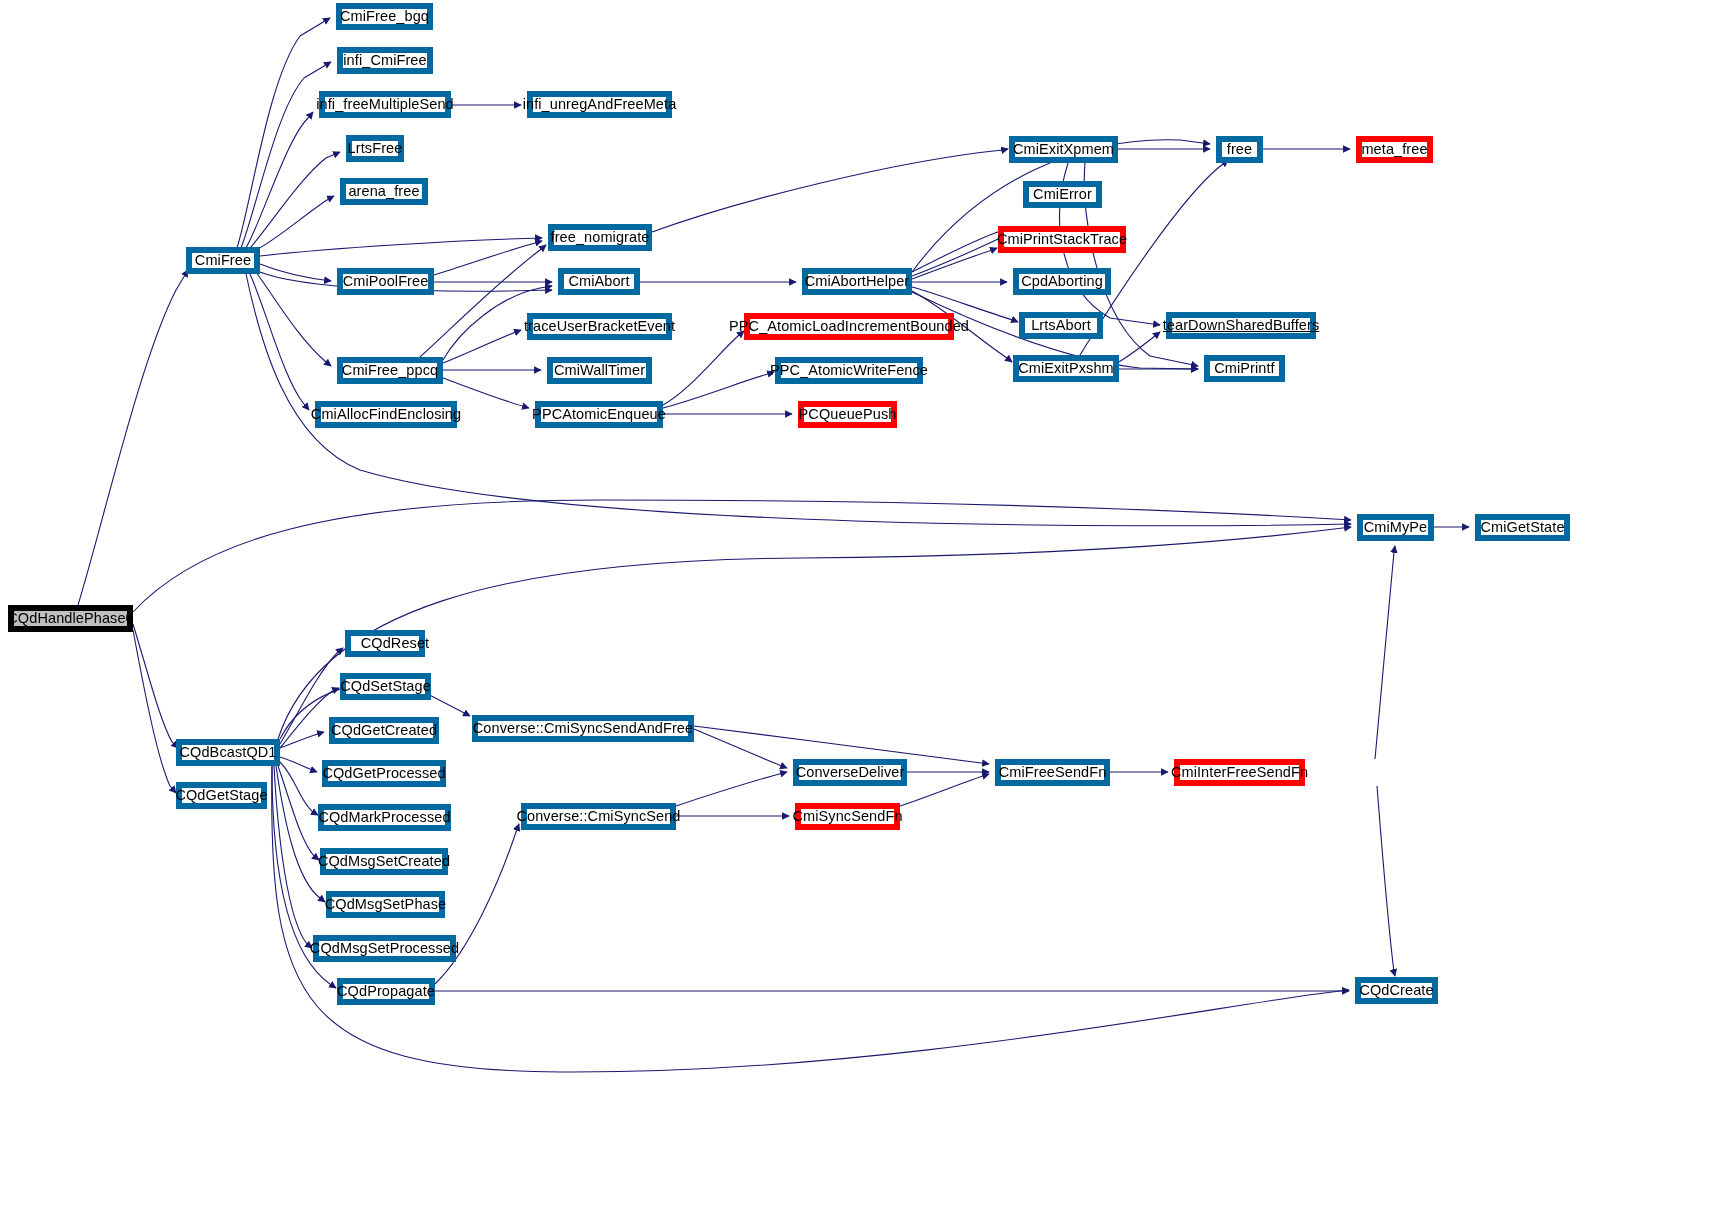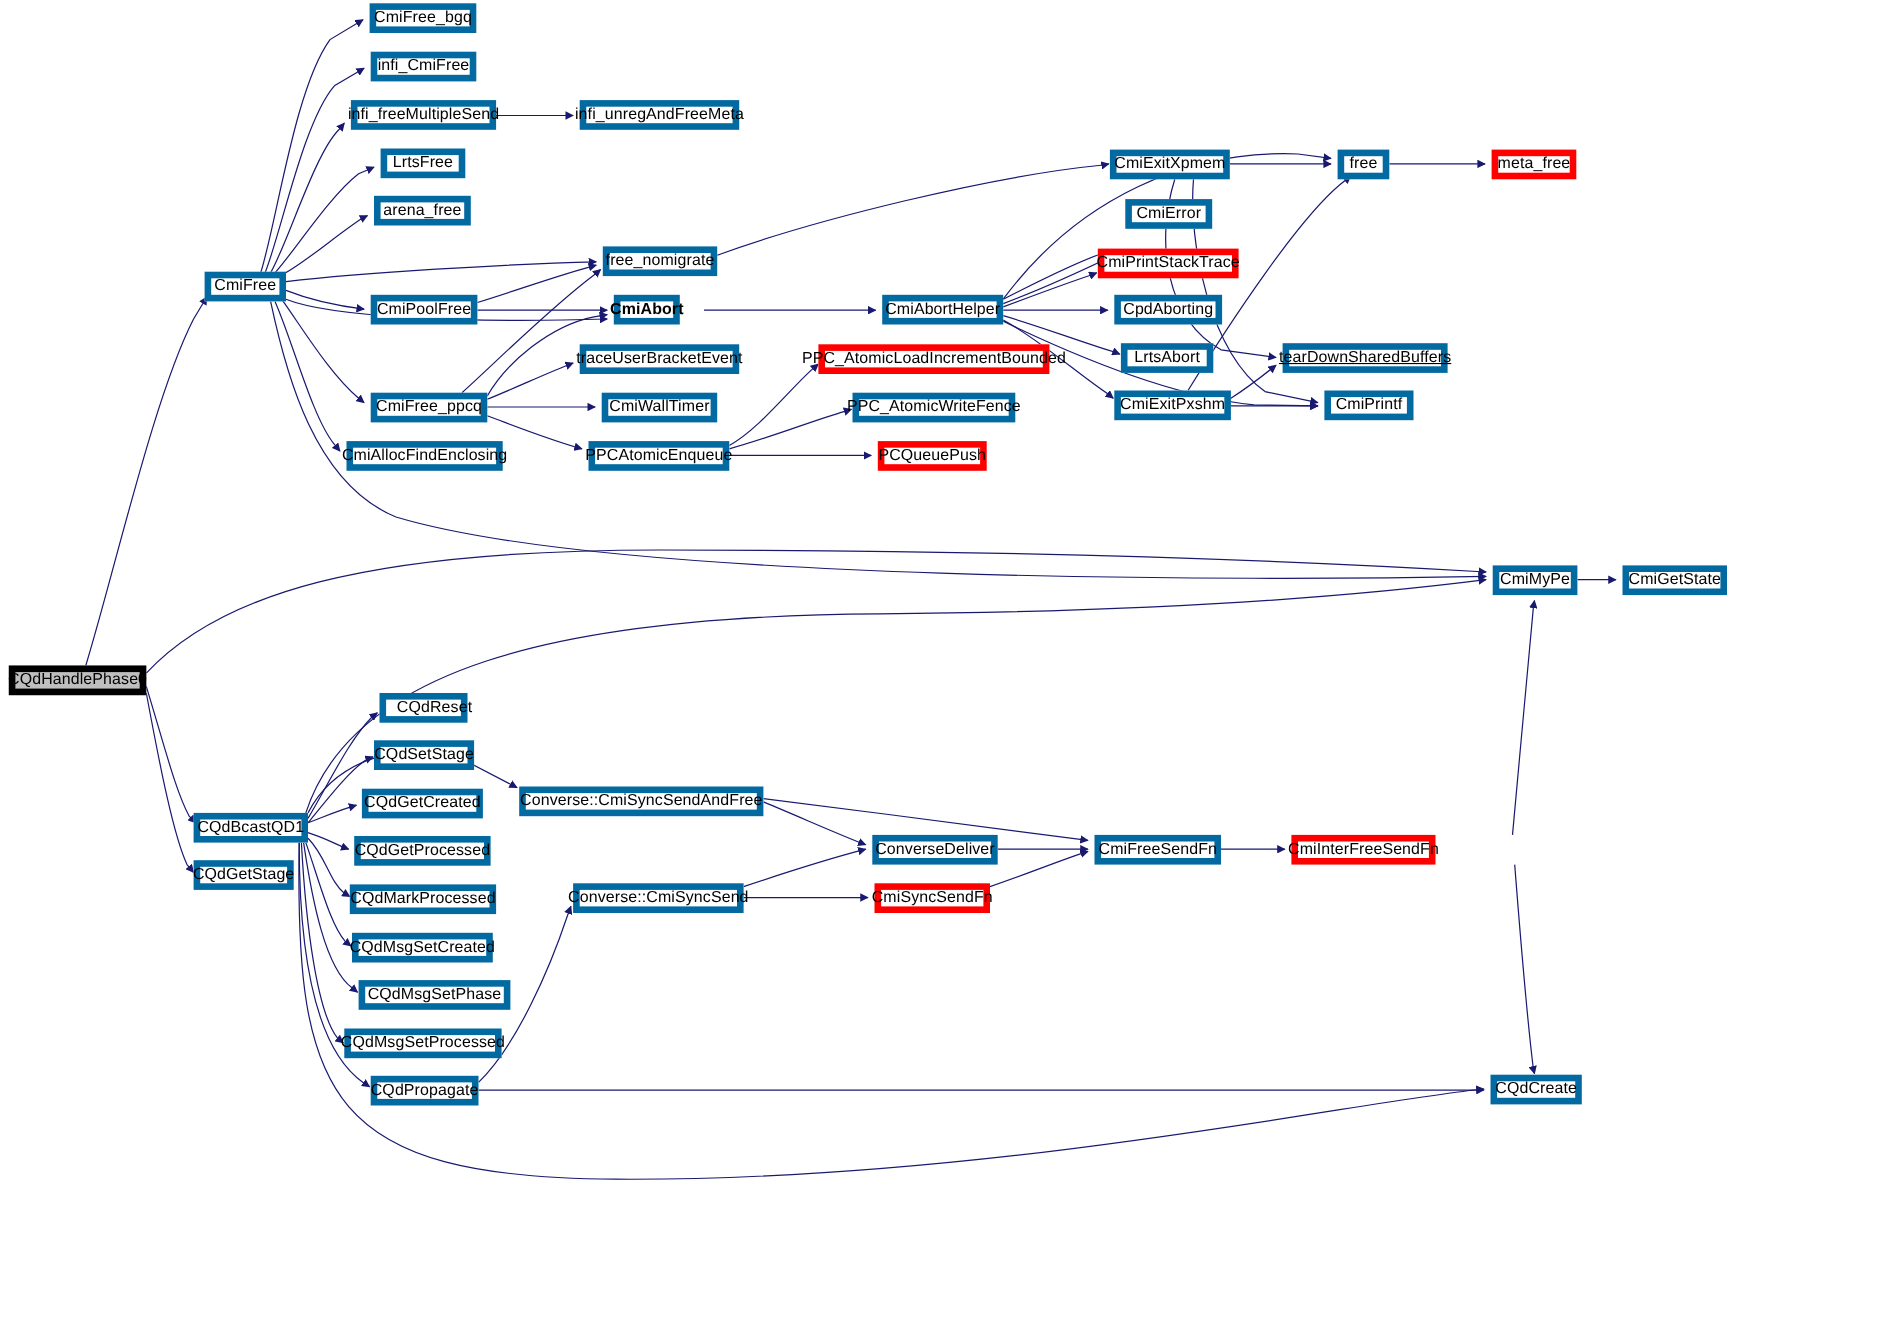--- a/index.html
+++ b/index.html
@@ -140,42 +140,42 @@
       </div>
       <div class="node" style="left: 1009px; top: 136px; width: 109px; height: 27px;">
         <span>CmiExitXpmem</span>
       </div>
       <div class="node" style="left: 1216px; top: 136px; width: 47px; height: 27px;">
         <span>free</span>
       </div>
       <div class="node red" style="left: 1356px; top: 136px; width: 77px; height: 27px;">
         <span>meta_free</span>
       </div>
-      <div class="node" style="left: 346px; top: 135px; width: 77px; height: 27px;">
+      <div class="node" style="left: 346px; top: 135px; width: 58px; height: 27px;">
         <span>LrtsFree</span>
       </div>
       <div class="node" style="left: 1023px; top: 181px; width: 79px; height: 27px;">
         <span>CmiError</span>
       </div>
       <div class="node" style="left: 340px; top: 178px; width: 88px; height: 27px;">
         <span>arena_free</span>
       </div>
       <div class="node red" style="left: 998px; top: 226px; width: 128px; height: 27px;">
         <span>CmiPrintStackTrace</span>
       </div>
       <div class="node" style="left: 548px; top: 224px; width: 104px; height: 27px;">
         <span>free_nomigrate</span>
       </div>
       <div class="node" style="left: 186px; top: 247px; width: 74px; height: 27px;">
         <span>CmiFree</span>
       </div>
       <div class="node" style="left: 337px; top: 268px; width: 97px; height: 27px;">
         <span>CmiPoolFree</span>
       </div>
-      <div class="node" style="left: 558px; top: 268px; width: 60px; height: 27px; font-weight: bold;">
+      <div class="node" style="left: 558px; top: 268px; width: 82px; height: 27px;">
         <span>CmiAbort</span>
       </div>
       <div class="node" style="left: 802px; top: 268px; width: 110px; height: 27px;">
         <span>CmiAbortHelper</span>
       </div>
       <div class="node" style="left: 1013px; top: 268px; width: 98px; height: 27px;">
         <span>CpdAborting</span>
       </div>
       <div class="node" style="left: 527px; top: 313px; width: 145px; height: 27px;">
         <span>traceUserBracketEvent</span>
@@ -257,21 +257,21 @@
       </div>
       <div class="node red" style="left: 795px; top: 803px; width: 105px; height: 27px;">
         <span>CmiSyncSendFn</span>
       </div>
       <div class="node" style="left: 318px; top: 804px; width: 133px; height: 27px;">
         <span>CQdMarkProcessed</span>
       </div>
       <div class="node" style="left: 320px; top: 848px; width: 128px; height: 27px;">
         <span>CQdMsgSetCreated</span>
       </div>
-      <div class="node" style="left: 326px; top: 891px; width: 138px; height: 27px;">
+      <div class="node" style="left: 326px; top: 891px; width: 119px; height: 27px;">
         <span>CQdMsgSetPhase</span>
       </div>
       <div class="node" style="left: 313px; top: 935px; width: 143px; height: 27px;">
         <span>CQdMsgSetProcessed</span>
       </div>
       <div class="node" style="left: 337px; top: 978px; width: 98px; height: 27px;">
         <span>CQdPropagate</span>
       </div>
       <div class="node" style="left: 1355px; top: 977px; width: 83px; height: 27px;">
         <span>CQdCreate</span>

